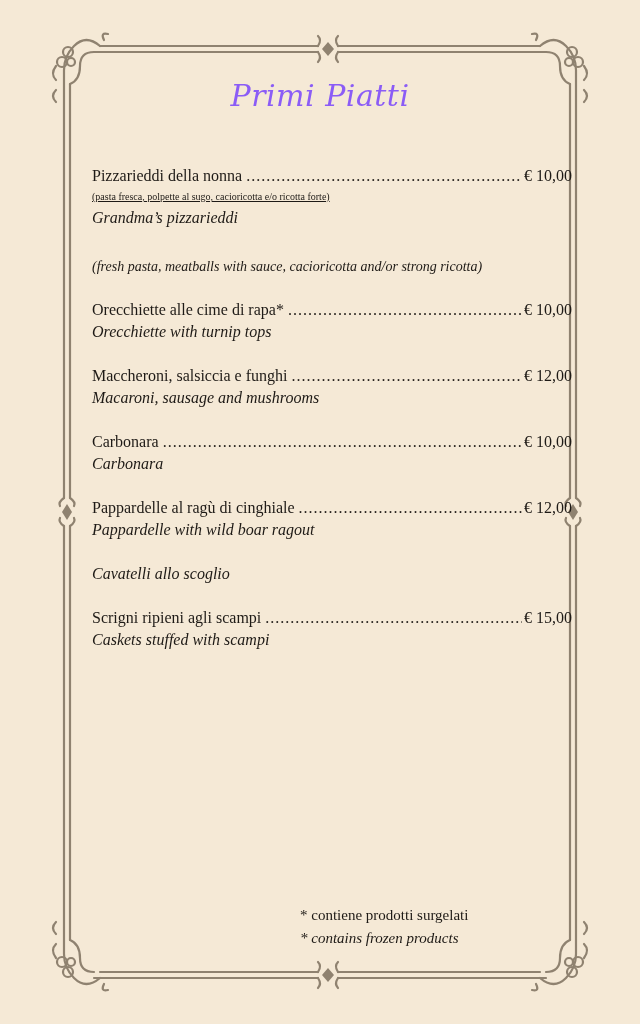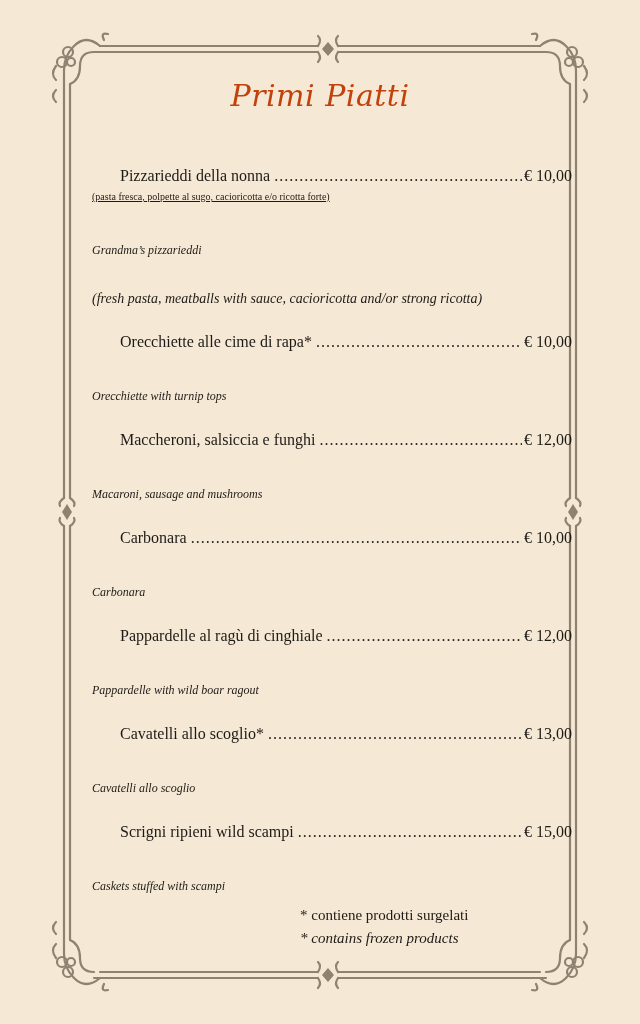--- a/index.html
+++ b/index.html
@@ -1,30 +1,30 @@
 <!DOCTYPE html>
 <html><head>
 <meta charset="utf-8">
 <style>
   html, body { margin:0; padding:0; }
   body { width:640px; height:1024px; background:#f5e9d6; position:relative; overflow:hidden;
          font-family:"Liberation Serif","DejaVu Serif",serif; color:#1e1a16; }
   .frame { position:absolute; left:0; top:0; width:640px; height:1024px; }
   .title { position:absolute; left:0; width:640px; top:78px; text-align:center;
            font-family:"DejaVu Serif","Liberation Serif",serif; font-style:italic; font-size:30px;
-           letter-spacing:0.5px; color:#c2410c; }
+           letter-spacing:0.5px; color:#8b5cf6; }
   .menu { position:absolute; left:92px; width:480px; top:165px; }
   .item { margin-bottom:22px; }
-  .row { display:flex; align-items:baseline; font-size:16px; line-height:22px; white-space:nowrap;margin-left:28px; }
+  .row { display:flex; align-items:baseline; font-size:16px; line-height:22px; white-space:nowrap; }
   .row .name { flex:0 0 auto; }
   .row .dots { flex:1 1 auto; overflow:hidden; margin:0 2px 0 4px; color:#2a2520; letter-spacing:1px; }
   .row .dots::before { content:"............................................................................................................................................................................................"; }
   .row .price { flex:0 0 auto; }
   .desc-it { font-size:10px; line-height:20px;text-decoration:underline; }
-  .en { font-style:italic; font-size:12px; line-height:22px;margin-top:32px; }
+  .en { font-style:italic; font-size:16px; line-height:22px; }
   .desc-en { font-style:italic; font-size:14px; line-height:20px;margin-top:28px; }
   .note { position:absolute; left:300px; width:290px; top:904px; font-size:15px; line-height:23px; }
   .note .en-note { font-style:italic; }
 </style>
 </head>
 <body>
 
 <svg class="frame" viewBox="0 0 640 1024" xmlns="http://www.w3.org/2000/svg">
   <g fill="none" stroke="#8f8270" stroke-width="2.2" stroke-linecap="round">
 
@@ -155,31 +155,26 @@
   <div class="item">
     <div class="row">
       <span class="name">Pappardelle al ragù di cinghiale</span>
       <span class="dots"></span>
       <span class="price">€ 12,00</span>
     </div>
     <div class="en">Pappardelle with wild boar ragout</div>
   </div>
 
   <div class="item">
-    <div class="row">
-      <span class="name">Cavatelli allo scoglio*</span>
-      <span class="dots"></span>
-      <span class="price">€ 13,00</span>
-    </div>
     <div class="en">Cavatelli allo scoglio</div>
   </div>
 
   <div class="item">
     <div class="row">
-      <span class="name">Scrigni ripieni wild scampi</span>
+      <span class="name">Scrigni ripieni agli scampi</span>
       <span class="dots"></span>
       <span class="price">€ 15,00</span>
     </div>
     <div class="en">Caskets stuffed with scampi</div>
   </div>
 </div>
 
 <div class="note">
   <div>* contiene prodotti surgelati</div>
   <div class="en-note">* contains frozen products</div>

